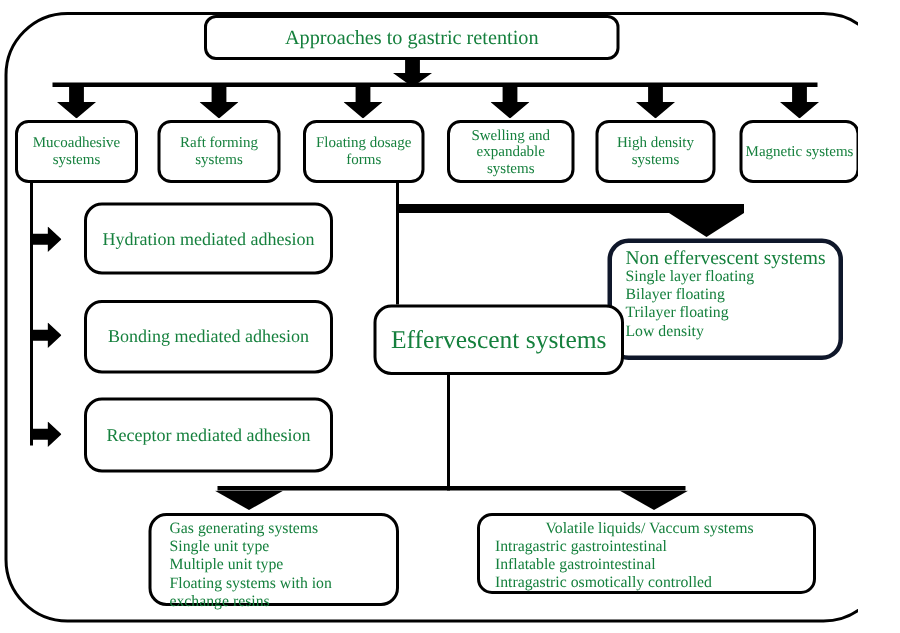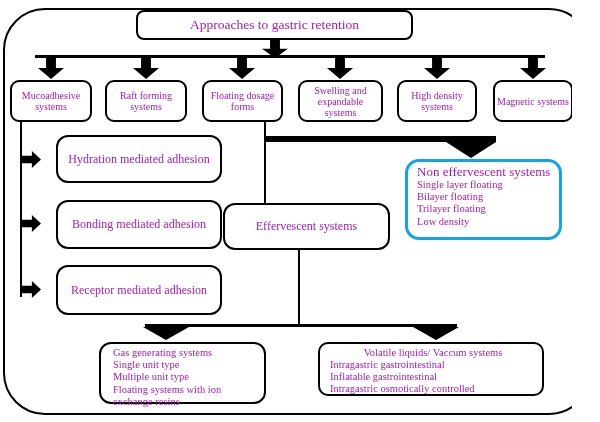--- a/index.html
+++ b/index.html
@@ -1,39 +1,39 @@
 <!DOCTYPE html>
 <html><head>
 <meta charset="utf-8">
 <style>
   html,body{margin:0;padding:0;background:#fff;}
   .stage{
     position:relative;width:572px;height:422px;background:#ffffff;
-    font-family:"Liberation Serif","DejaVu Serif",serif;color:#a21caf;
+    font-family:"Liberation Serif","DejaVu Serif",serif;color:#15803d;
     overflow:hidden;
   }
   .outer-border{
     position:absolute;left:3px;top:8px;width:584px;height:403px;
     border:2px solid #000;border-radius:42px;
   }
   .node{
     position:absolute;background:#fff;border:2px solid #000;border-radius:9px;
     display:flex;align-items:center;justify-content:center;text-align:center;
     box-sizing:border-box;z-index:2;
   }
   .node.small{font-size:10px;line-height:11px;padding:2px;}
   .node.wide{font-size:12px;border-radius:12px;margin-left:16px;}
   .title-node{font-size:13.5px;border-radius:8px;}
-  .eff-node{font-size:12px;border-radius:12px;}
+  .eff-node{font-size:17px;border-radius:12px;margin-left:26px;}
   .listbox{
     position:absolute;background:#fff;border:2px solid #000;box-sizing:border-box;z-index:2;
     text-align:left;
   }
   .noneff{
-    left:405px;top:159px;width:157px;height:81px;border:3px solid #0ea5e9;border-radius:14px;
+    left:405px;top:159px;width:157px;height:81px;border:3px solid #0f172a;border-radius:14px;
     padding:2px 4px 20px 9px;
   }
   .noneff .bx-title{font-size:13px;line-height:15px;}
   .noneff .bx-item{font-size:10.5px;line-height:12.2px;}
   .gasbox{
     left:99px;top:342px;width:167px;height:62px;border-radius:12px;
     padding:3px 4px 2px 12px;font-size:10.5px;line-height:12.2px;
   }
   .volbox{
     left:318px;top:342px;width:226px;height:54px;border-radius:10px;

